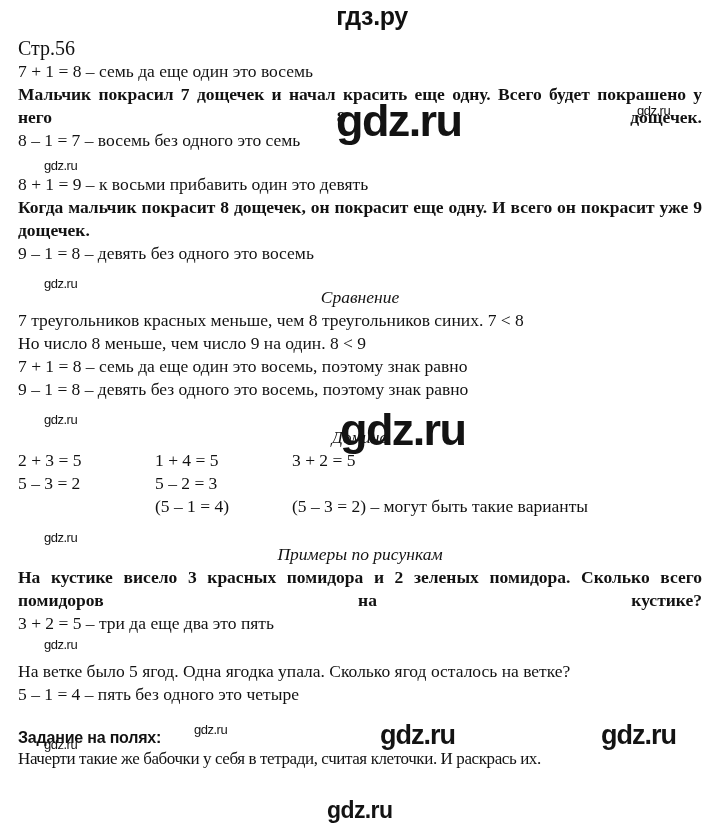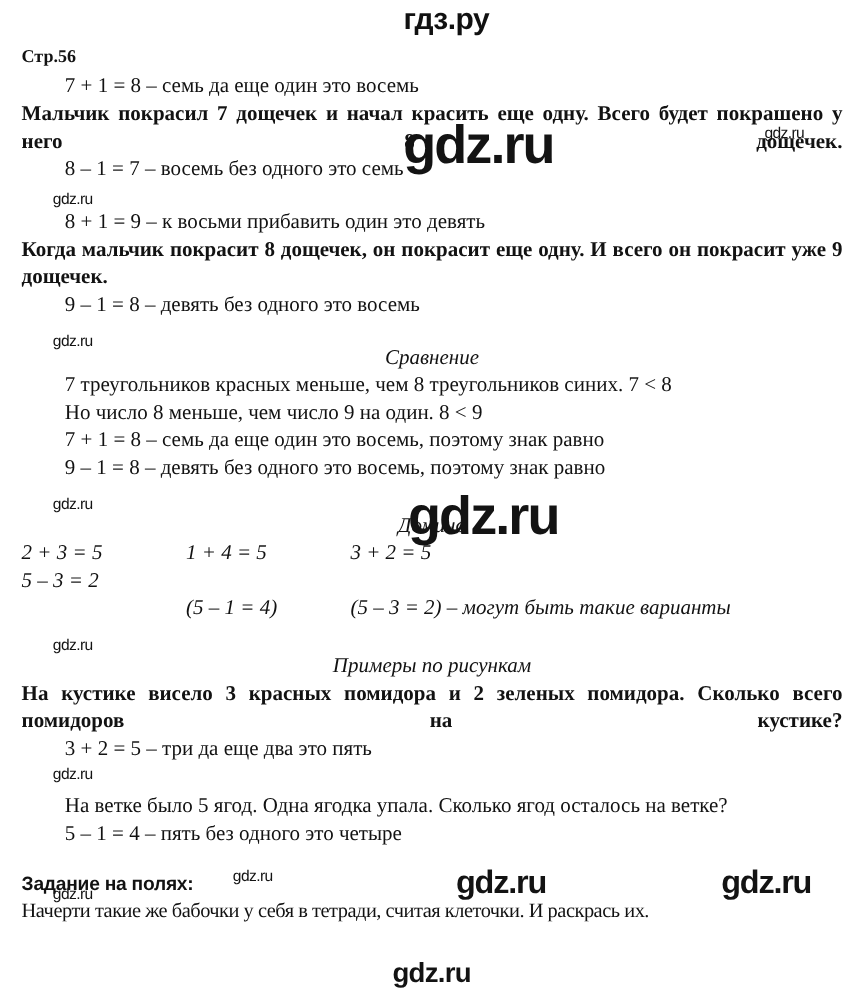--- a/index.html
+++ b/index.html
@@ -26,31 +26,30 @@
   }
 
   
   .page{
     position:absolute;
     top:38px; left:18px;
     width:684px;
   }
 
   .page-title{
-    font-weight:bold;
-    font-size:15px;
+    font-weight:normal;
+    font-size:20px;
     line-height:21px;
     margin:0 0 1px 0;
   }
 
   .line{
     font-size:17.5px;
     line-height:23px;
     white-space:nowrap;
-    margin-left:36px;
   }
 
   .para{
     font-size:17.5px;
     line-height:23px;
     text-align:justify;
     text-align-last:left;
     margin:0;
   }
   .para.justify-all{ text-align-last:justify;font-weight:bold; }
@@ -68,21 +67,21 @@
   
   .domino{
     position:relative;
     font-size:17.5px;
     line-height:23px;
   }
   .domino-row{
     display:flex;
     white-space:nowrap;
   }
-  .domino-col{ width:137px; flex:0 0 137px;font-style:italic; }
+  .domino-col{ width:137px; flex:0 0 137px; }
   .domino-col.wide{ width:auto; flex:1 1 auto; }
 
   
   .task-label{
     font-weight:bold;
     font-size:16px;
     line-height:21px;
     font-family:"Liberation Sans","DejaVu Sans",sans-serif;
     letter-spacing:-0.2px;
   }
@@ -138,20 +137,21 @@
 
   <div class="section-head">Домино</div>
   <div class="domino">
     <div class="domino-row">
       <span class="domino-col">2 + 3 = 5</span>
       <span class="domino-col">1 + 4 = 5</span>
       <span class="domino-col wide">3 + 2 = 5</span>
     </div>
     <div class="domino-row">
       <span class="domino-col">5 – 3 = 2</span>
+      <span class="domino-col wide">5 – 2 = 3</span>
     </div>
     <div class="domino-row">
       <span class="domino-col"></span>
       <span class="domino-col">(5 – 1 = 4)</span>
       <span class="domino-col wide">(5 – 3 = 2) – могут быть такие варианты</span>
     </div>
   </div>
 
   <div class="gap-lg"></div>
 

